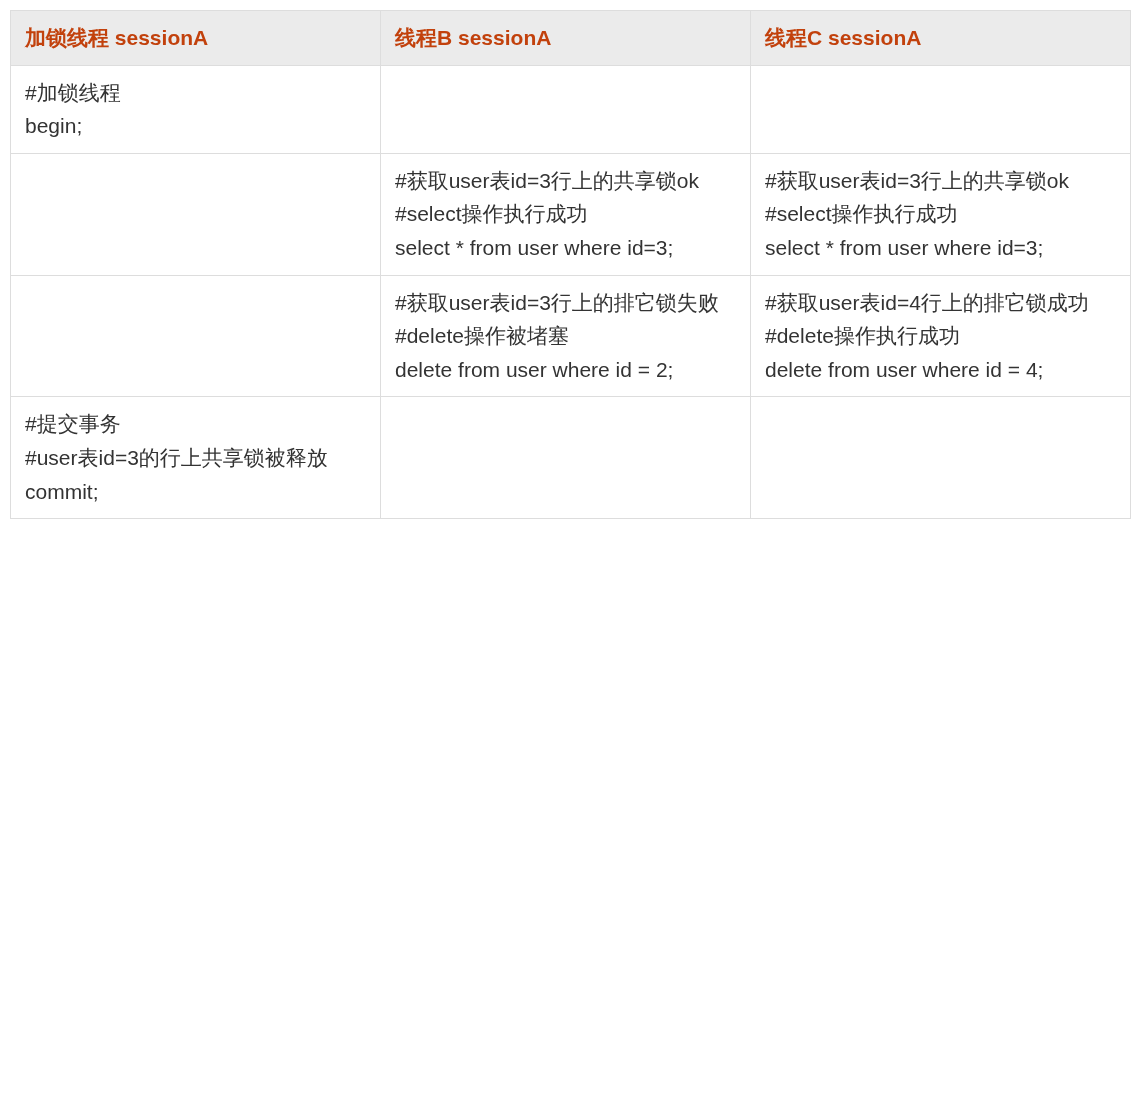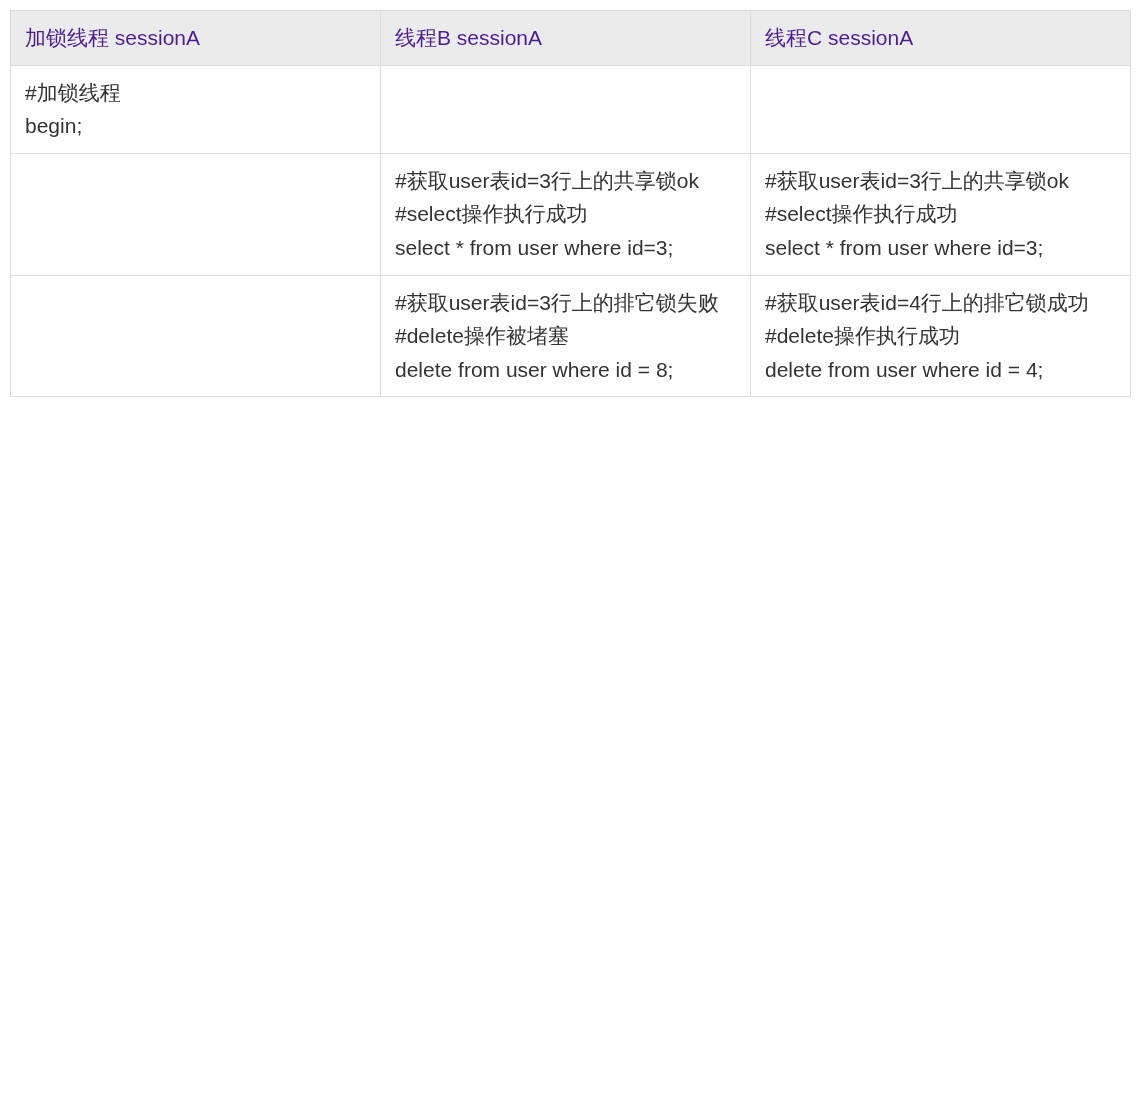--- a/index.html
+++ b/index.html
@@ -22,22 +22,22 @@
       border: 1px solid #ddd;
       padding: 10px 14px;
       text-align: left;
       vertical-align: top;
       line-height: 1.6;
       word-wrap: break-word;
       white-space: pre-wrap;
     }
     th {
       background: #ebebeb;
-      font-weight: 400;
-      color: #4c1d95;
+      font-weight: 700;
+      color: #c2410c;
     }
     col.c1 { width: 370px; }
     col.c2 { width: 370px; }
     col.c3 { width: 380px; }
   </style>
 </head>
 <body>
 
 <table>
   <colgroup>
@@ -65,19 +65,26 @@
 #select操作执行成功
 select * from user where id=3;</td>
       <td>#获取user表id=3行上的共享锁ok
 #select操作执行成功
 select * from user where id=3;</td>
     </tr>
     <tr>
       <td></td>
       <td>#获取user表id=3行上的排它锁失败
 #delete操作被堵塞
-delete from user where id = 8;</td>
+delete from user where id = 2;</td>
       <td>#获取user表id=4行上的排它锁成功
 #delete操作执行成功
 delete from user where id = 4;</td>
+    </tr>
+    <tr>
+      <td>#提交事务
+#user表id=3的行上共享锁被释放
+commit;</td>
+      <td></td>
+      <td></td>
     </tr>
   </tbody>
 </table>
 
 </body></html>

